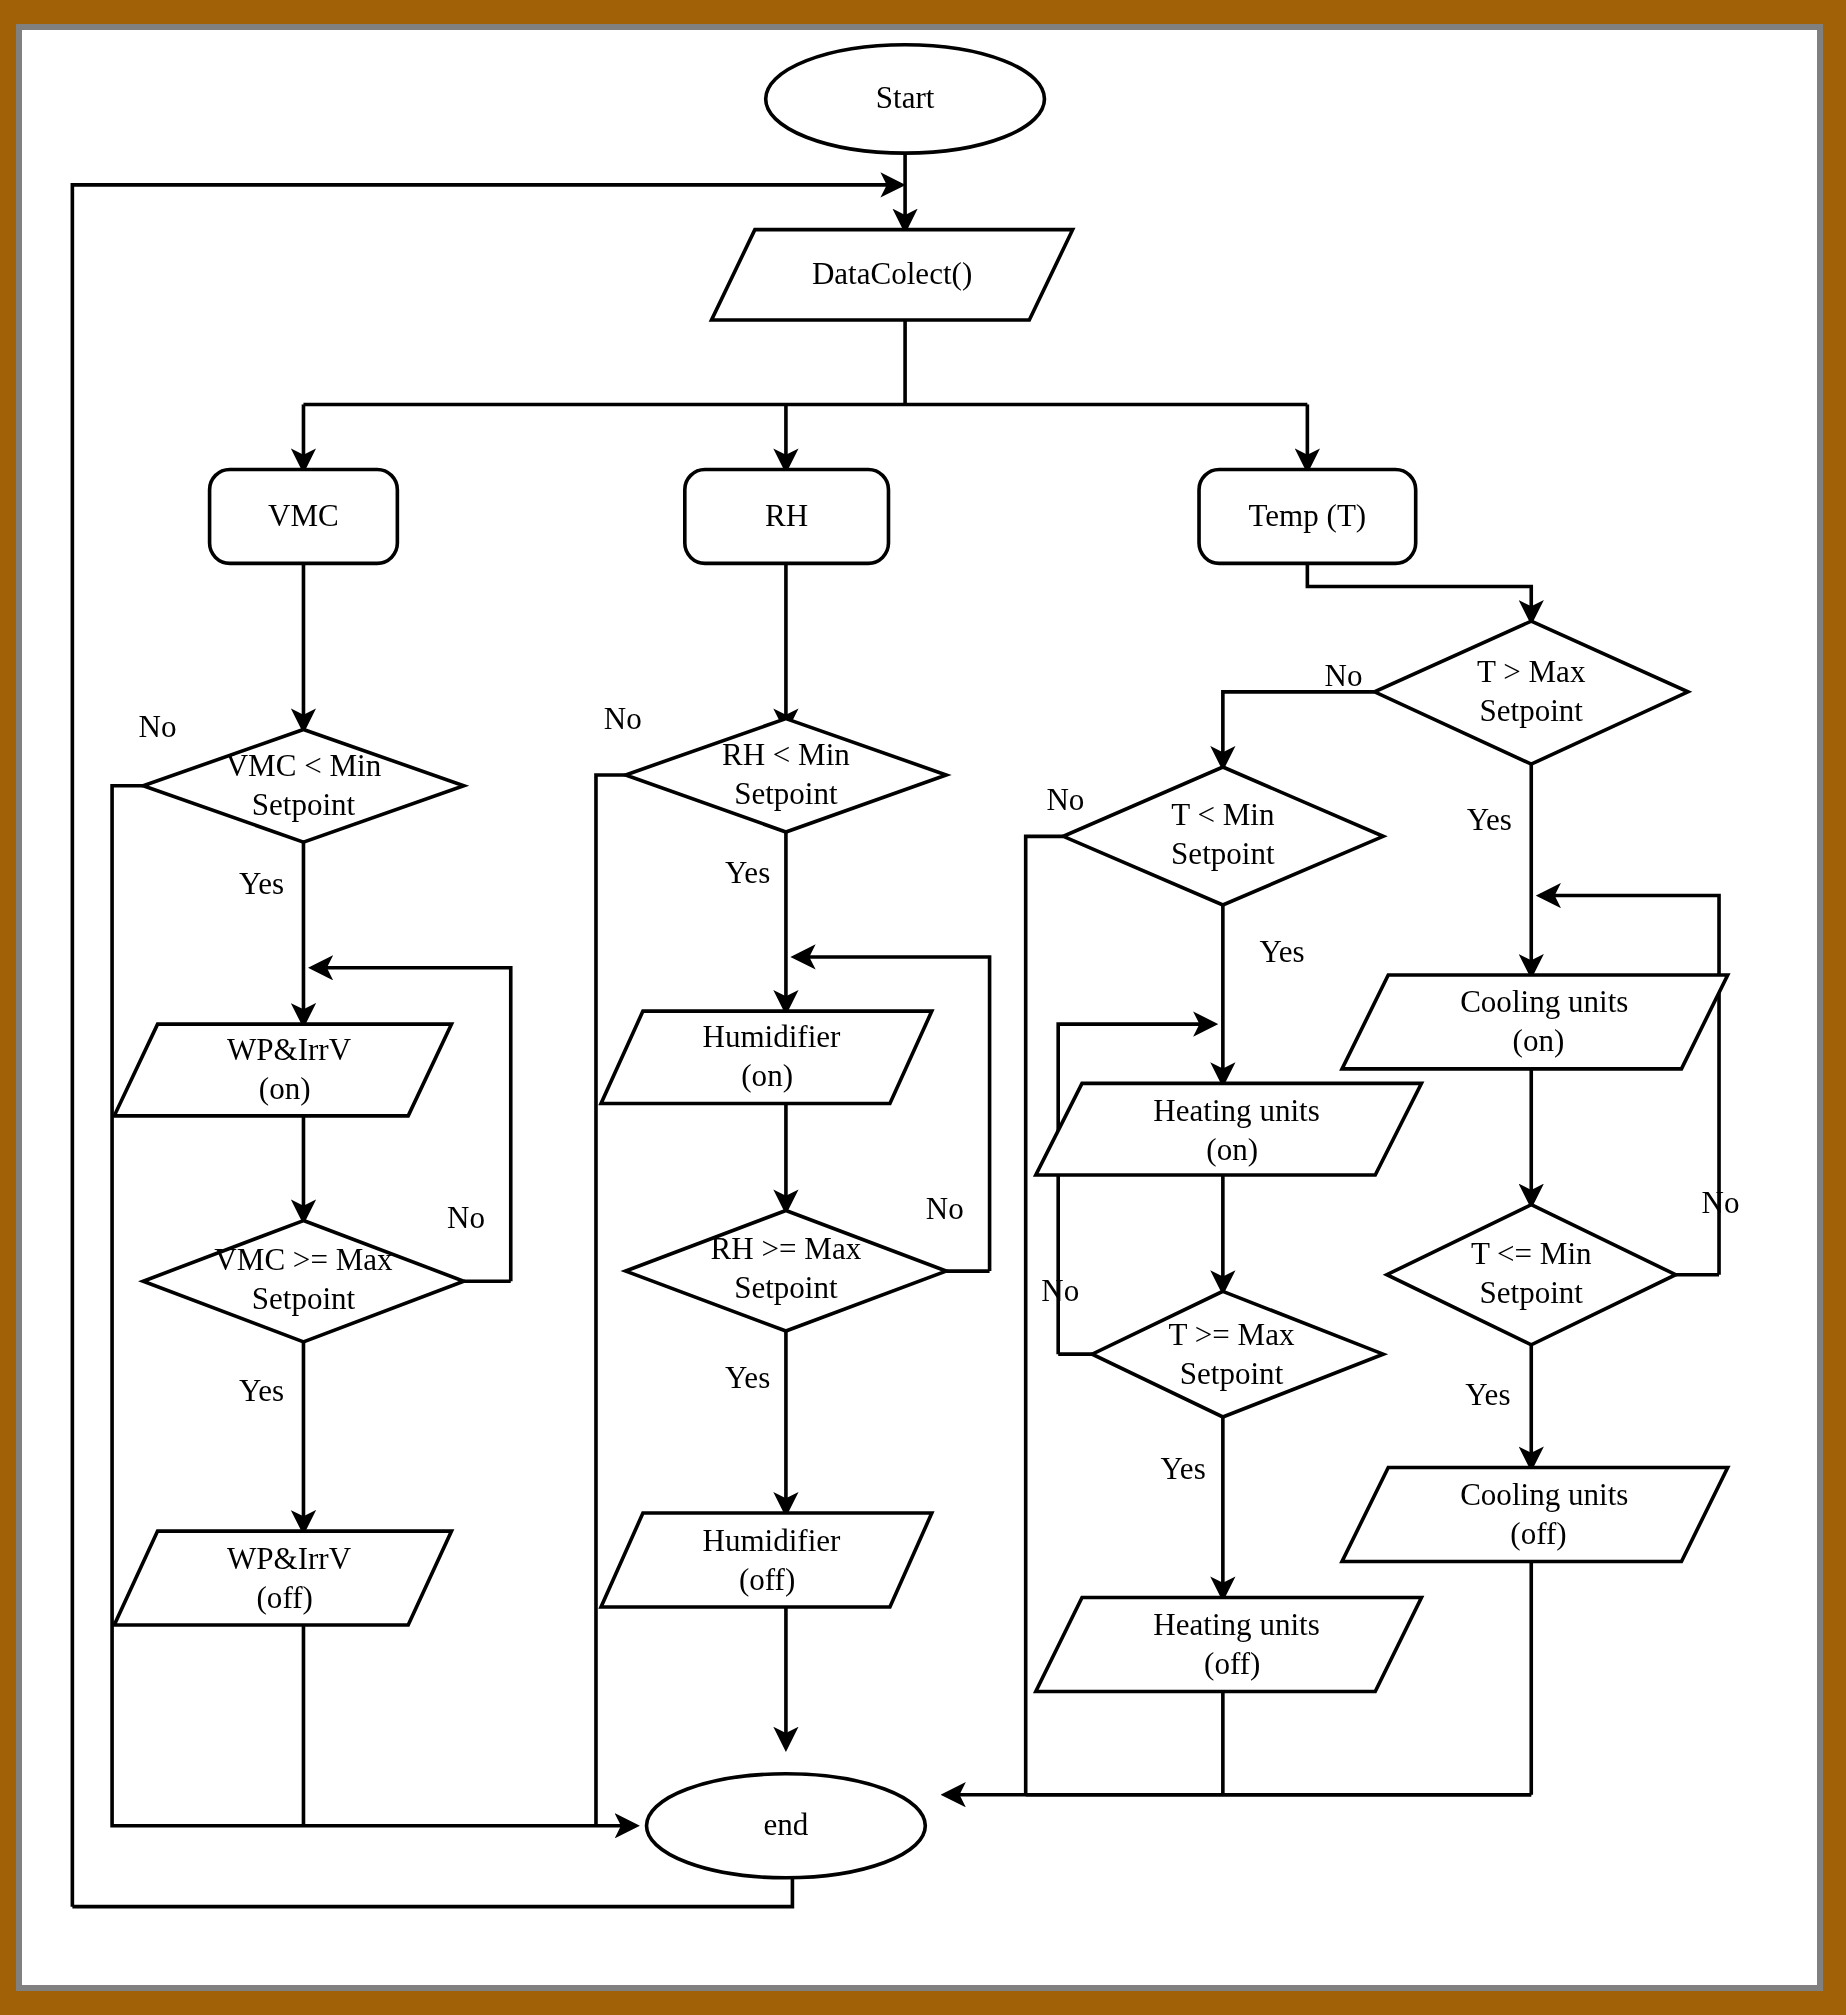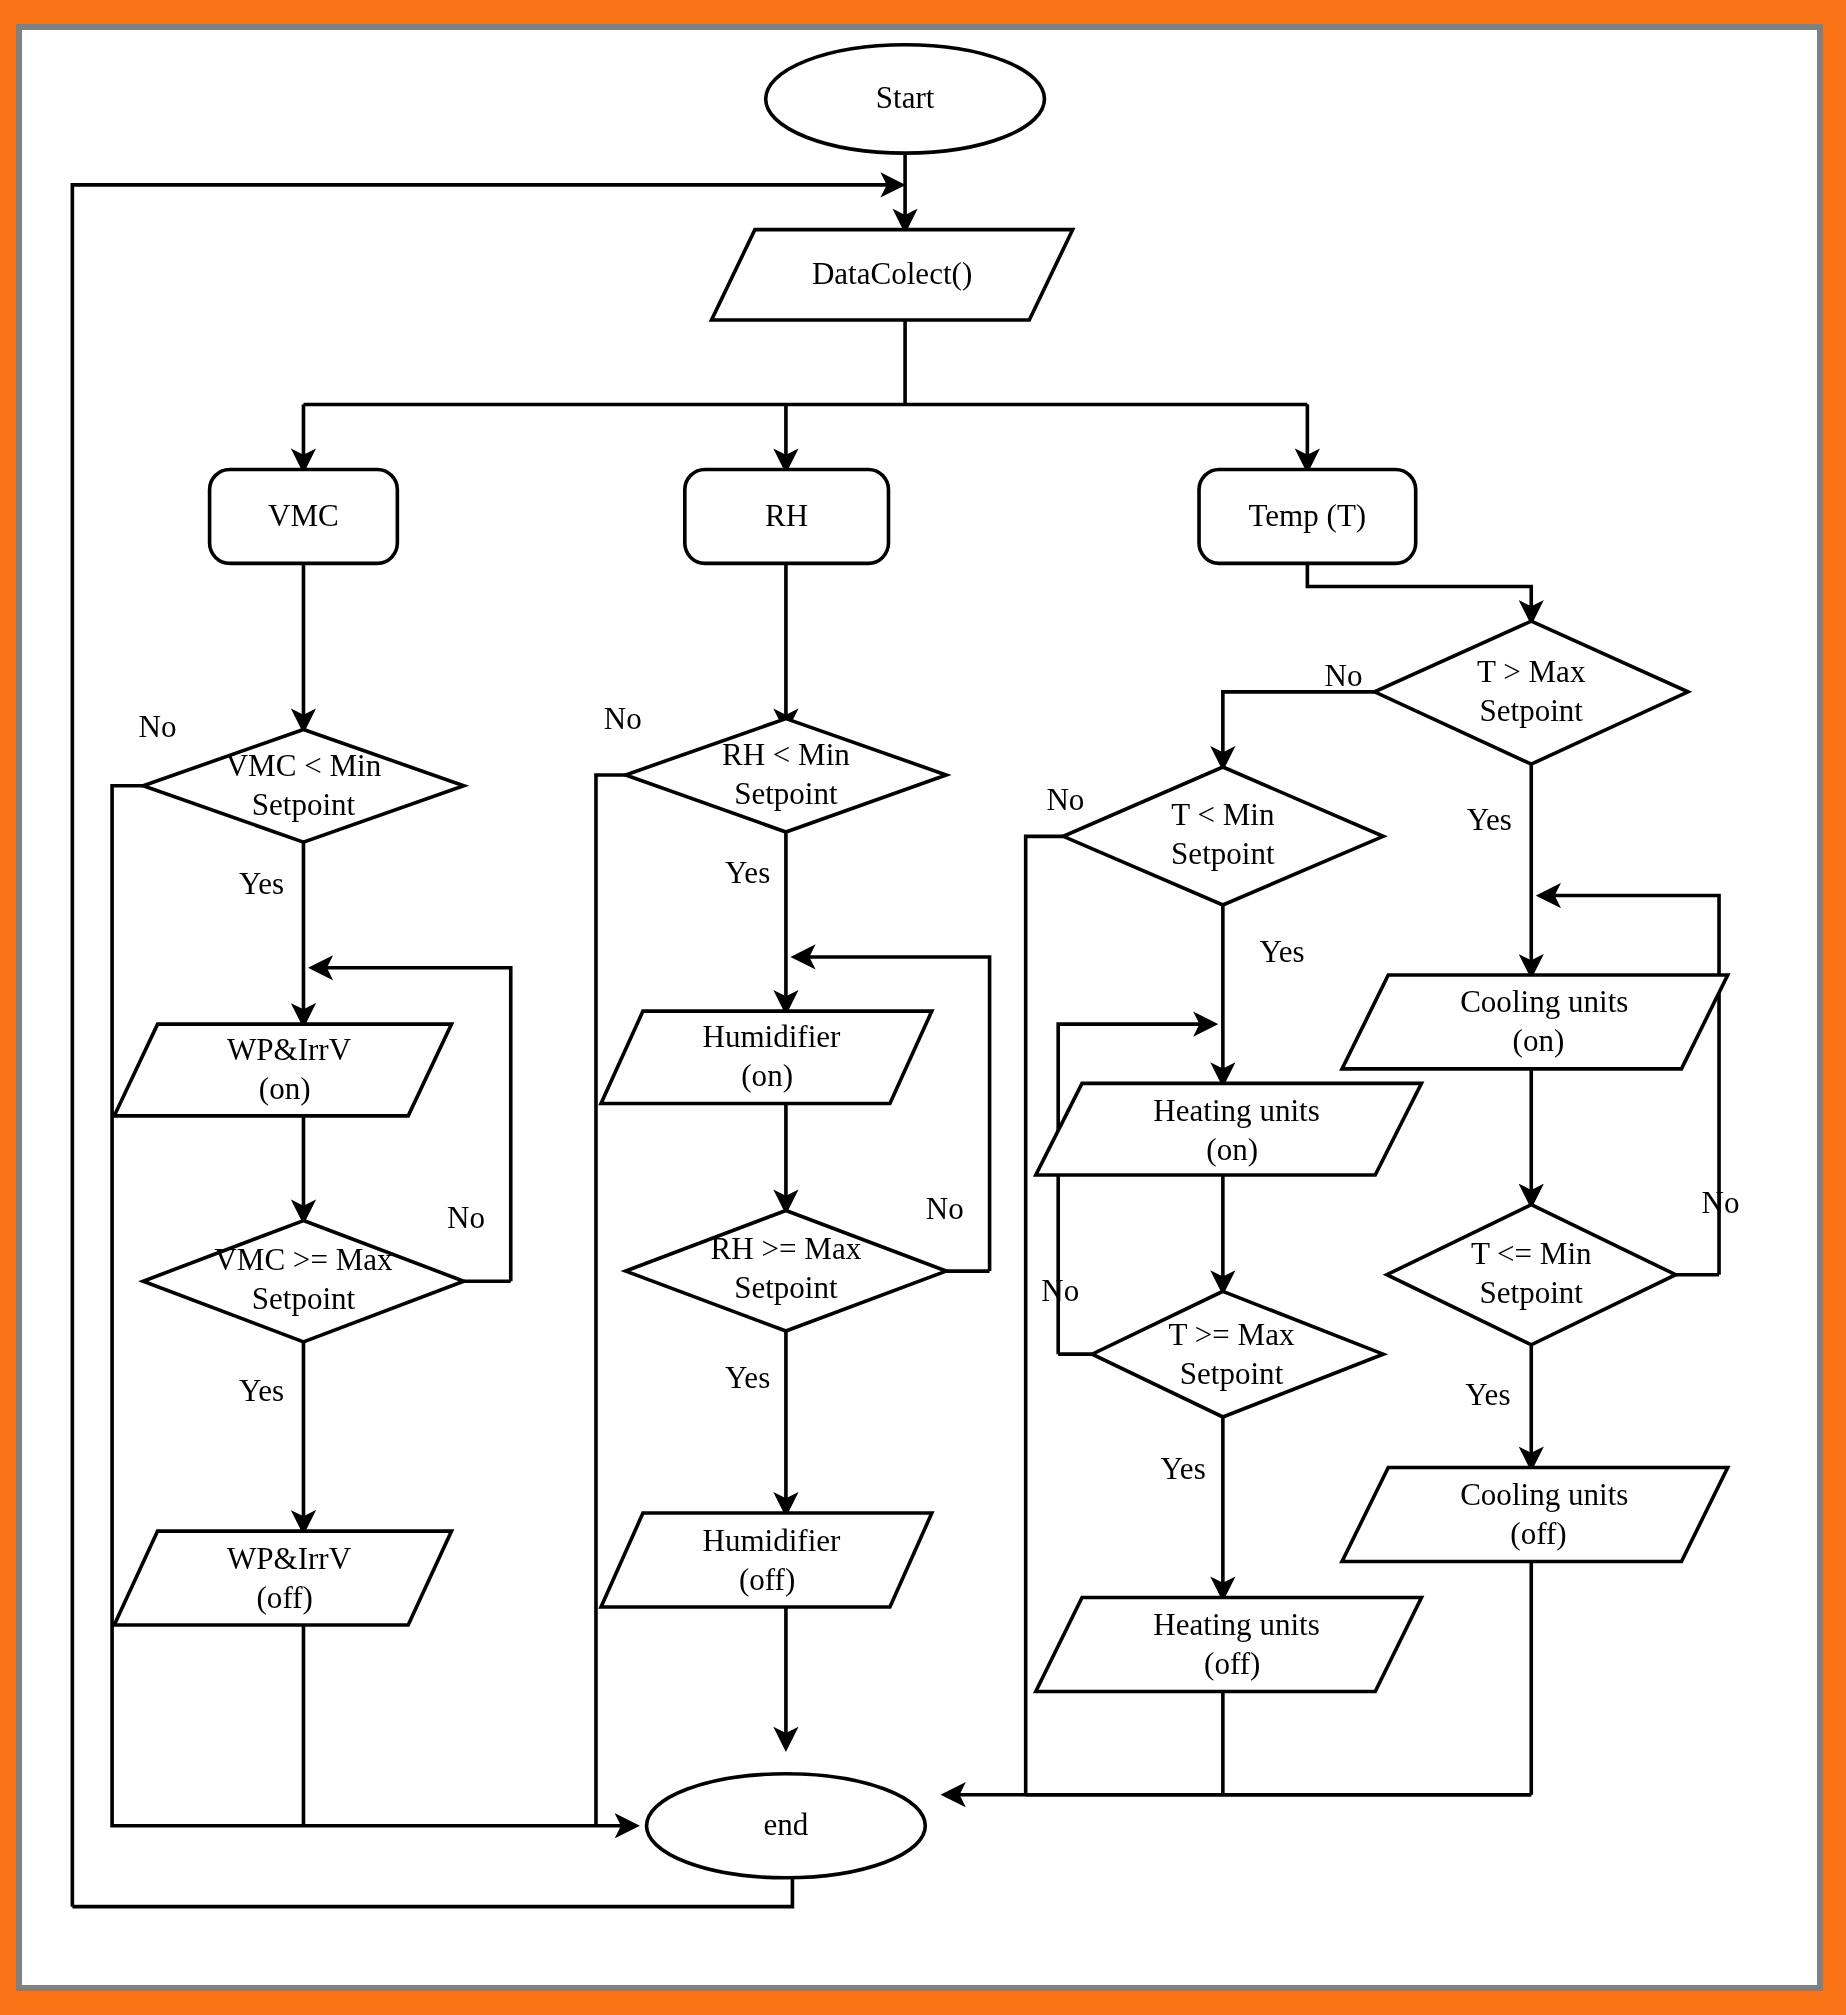--- a/index.html
+++ b/index.html
@@ -4,21 +4,21 @@
 <style>
   html, body {
     margin: 0;
     padding: 0;
     background: #ffffff;
   }
   #page {
     position: relative;
     width: 1847px;
     height: 2015px;
-    background: #f97316;
+    background: #a16207;
     font-family: "Liberation Serif", "DejaVu Serif", serif;
     overflow: hidden;
   }
   #frame {
     position: absolute;
     left: 16px;
     top: 24px;
     width: 1807px;
     height: 1967px;
     border: 6.5px solid #808080;

